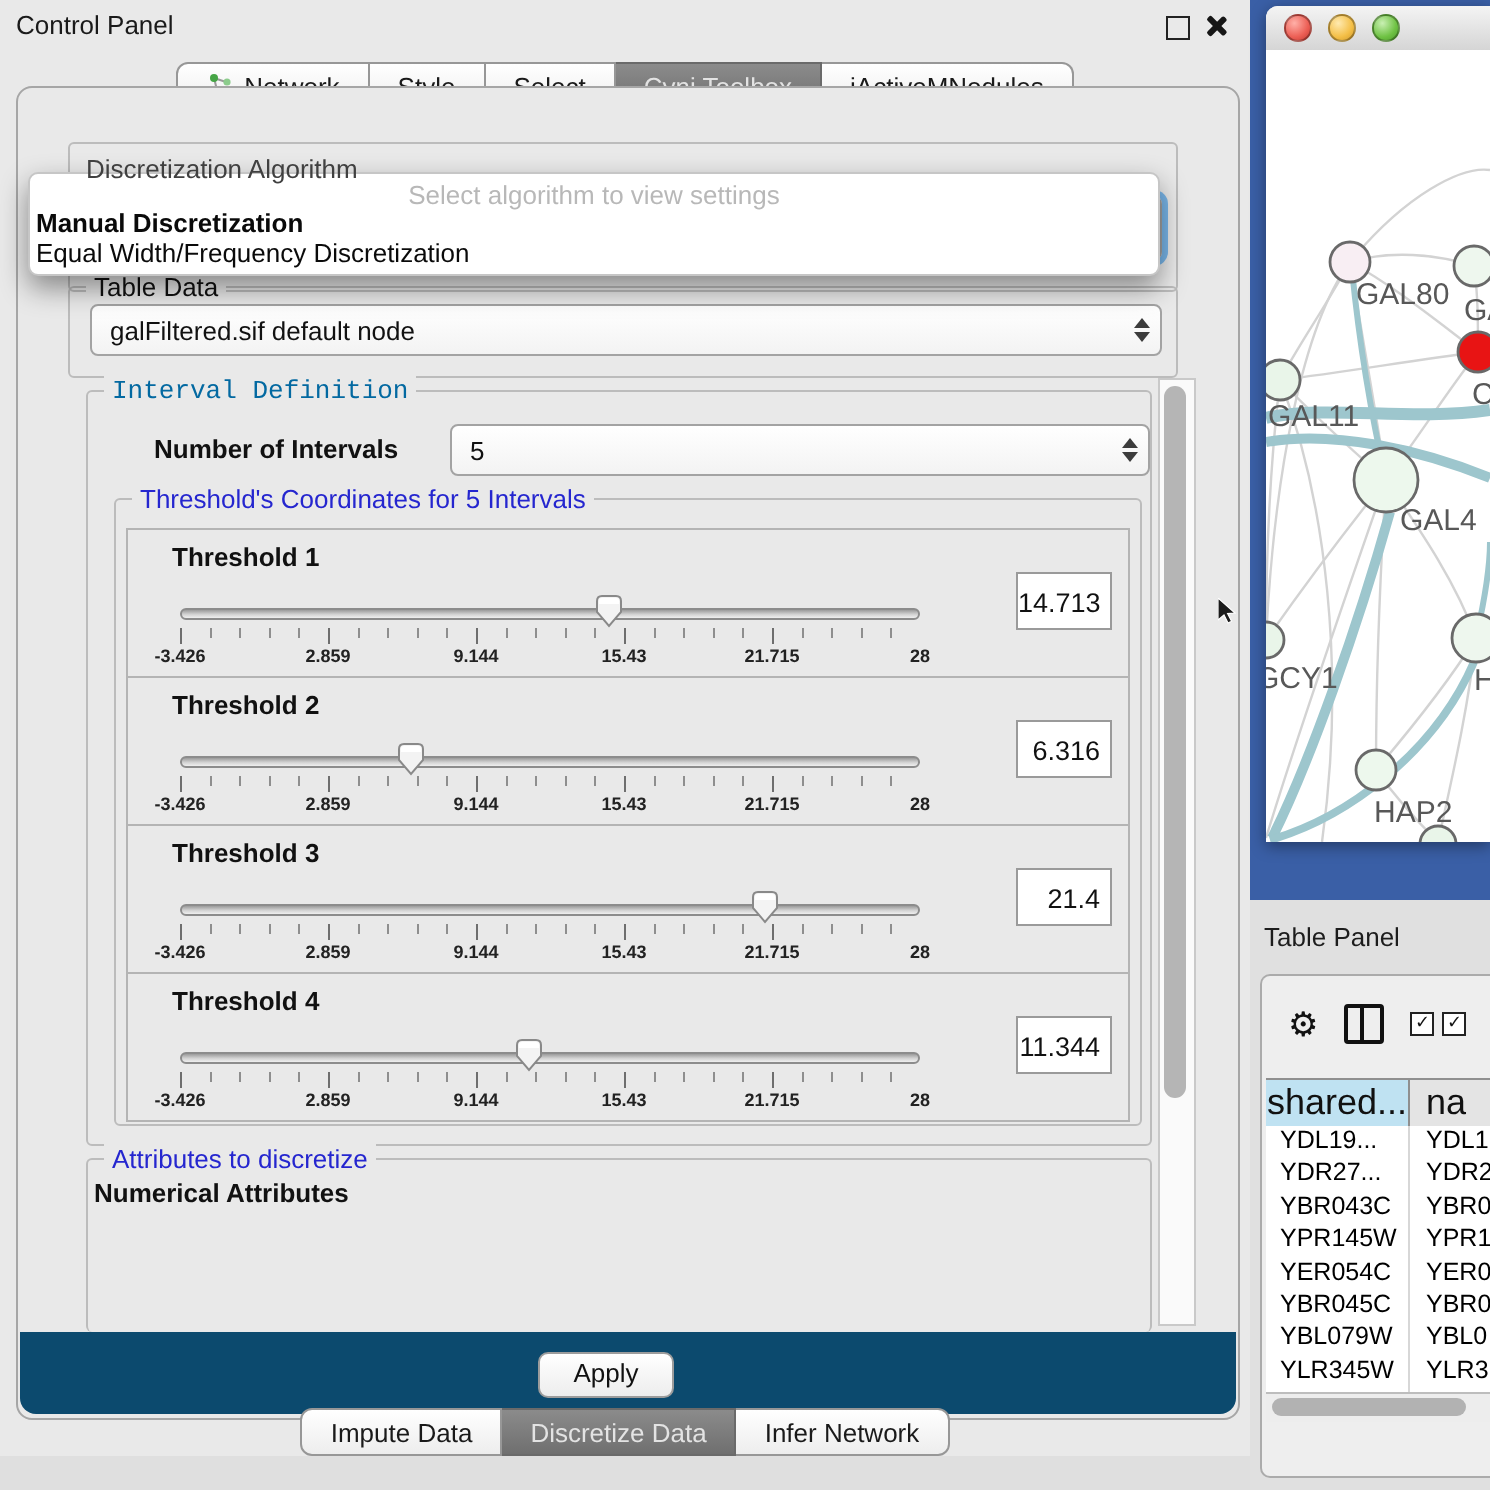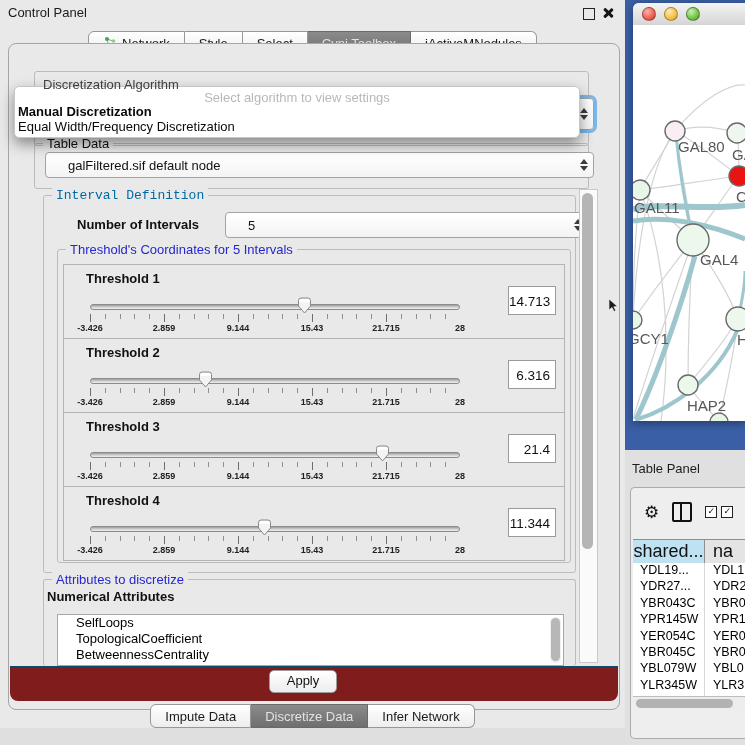--- a/index.html
+++ b/index.html
@@ -29,21 +29,21 @@
   
   .main-panel{left:8px;top:43px;width:610px;height:665px;border:1px solid #a6a6a6;border-radius:8px;background:#e9e9e9;}
 
   
   .group{position:absolute;border:1px solid #bcbcbc;border-radius:3px;}
   .gtitle{position:absolute;top:-8px;left:8px;background:#e9e9e9;padding:0 4px;font-size:13px;line-height:15px;white-space:nowrap;}
   .gtitle.green{color:#0369a1;font-family:Liberation Mono, monospace;}
   .gtitle.blue{color:#2526cf;}
 
   
-  .combo{position:absolute;background:linear-gradient(#ffffff,#f3f3f3);border:1px solid #a3a3a3;border-radius:4px;display:flex;align-items:center;padding-left:13px;}
+  .combo{position:absolute;background:linear-gradient(#ffffff,#f3f3f3);border:1px solid #a3a3a3;border-radius:4px;display:flex;align-items:center;}
   .combo .cval{flex:1;padding-left:9px;font-size:13px;color:#111;white-space:nowrap;overflow:hidden;}
   .stepper{width:18px;display:flex;flex-direction:column;align-items:center;justify-content:center;gap:2px;}
   .arr-up{width:0;height:0;border-left:4px solid transparent;border-right:4px solid transparent;border-bottom:5px solid #3c3c3c;}
   .arr-dn{width:0;height:0;border-left:4px solid transparent;border-right:4px solid transparent;border-top:5px solid #3c3c3c;}
   .focusring{box-shadow:0 0 0 3px #79b6e9;}
 
   
   .overlay{left:14px;top:86px;width:564px;height:50px;background:#ffffff;border:1px solid #c6c6c6;border-radius:5px;box-shadow:0 6px 14px rgba(0,0,0,.42);z-index:40;}
   .ov-hint{position:absolute;left:0;right:0;top:3px;text-align:center;font-size:13px;color:#b8b8b8;}
   .ov-opt{position:absolute;left:3px;font-size:13px;color:#0a0a0a;white-space:nowrap;}
@@ -61,21 +61,21 @@
   .tlabels{position:absolute;left:0;right:0;top:21px;height:11px;}
   .tlabels span{position:absolute;transform:translateX(-50%);font-size:9px;font-weight:bold;color:#222;white-space:nowrap;}
   .t-value{position:absolute;right:8px;top:21px;width:48px;height:29px;background:#fff;border:1px solid #9a9a9a;font-size:13.5px;text-align:right;line-height:29px;padding-right:5px;box-sizing:border-box;}
 
   
   .attrlist{position:absolute;left:13px;top:34px;width:505px;height:50px;background:#fff;border:1px solid #a7a7a7;overflow:hidden;}
   .attrlist .item{padding:1px 0 1px 18px;font-size:13px;line-height:14px;color:#000;}
   .lscroll{position:absolute;right:2px;top:2px;width:11px;height:46px;background:#efefef;border-radius:6px;}
   .lscroll .lthumb{position:absolute;left:1px;right:1px;top:1px;height:43px;background:#b7b7b7;border-radius:6px;}
 
-  .apply-row{position:absolute;left:1px;top:622px;right:1px;height:34px;background:#7f1d1d;border-top:1px solid #0c4a6e;border-radius:0 0 8px 8px;}
+  .apply-row{position:absolute;left:1px;top:622px;right:1px;height:34px;background:#0c4a6e;border-top:7px solid #0c4a6e;border-radius:0 0 8px 8px;}
   .apply-btn{position:absolute;left:calc(50% - 45px);top:3px;width:66px;height:21px;background:linear-gradient(#ffffff,#ededed);border:1px solid #9c9c9c;border-radius:5px;font-size:13px;text-align:center;line-height:20px;}
 
   
   .vscroll{left:579px;top:189px;width:17px;height:472px;background:#fafafa;border:1px solid #c9c9c9;}
   .vthumb{position:absolute;left:2px;width:11px;top:3px;height:356px;background:#b5b5b5;border-radius:6px;}
 
   .left-footer{left:0;top:728px;width:625px;height:17px;background:#dfdfdf;}
 
   
   .rightcol{left:625px;top:0;width:120px;height:745px;background:#e0e0e0;}
@@ -266,30 +266,20 @@
               </div>
               <div class="t-value">11.344</div>
             </div>
           </div>
       </div>
     </div>
 
     <div class="group" style="left:34px;top:535px;width:531px;height:86px;border-bottom:none;">
       <span class="gtitle blue">Attributes to discretize</span>
       <div style="position:absolute;left:3px;top:9px;font-weight:bold;font-size:13px;">Numerical Attributes</div>
-      <div class="attrlist">
-        <div id="attr-items">
-            <div class="item">SelfLoops</div>
-            <div class="item">TopologicalCoefficient</div>
-            <div class="item">BetweennessCentrality</div>
-          </div>
-        <div class="lscroll">
-            <div class="lthumb"></div>
-          </div>
-      </div>
     </div>
 
     <div class="apply-row">
       <div class="apply-btn">Apply</div>
     </div>
   </div>
 
   <div class="abs algo-label">Discretization Algorithm</div>
 
   <div class="abs overlay">

